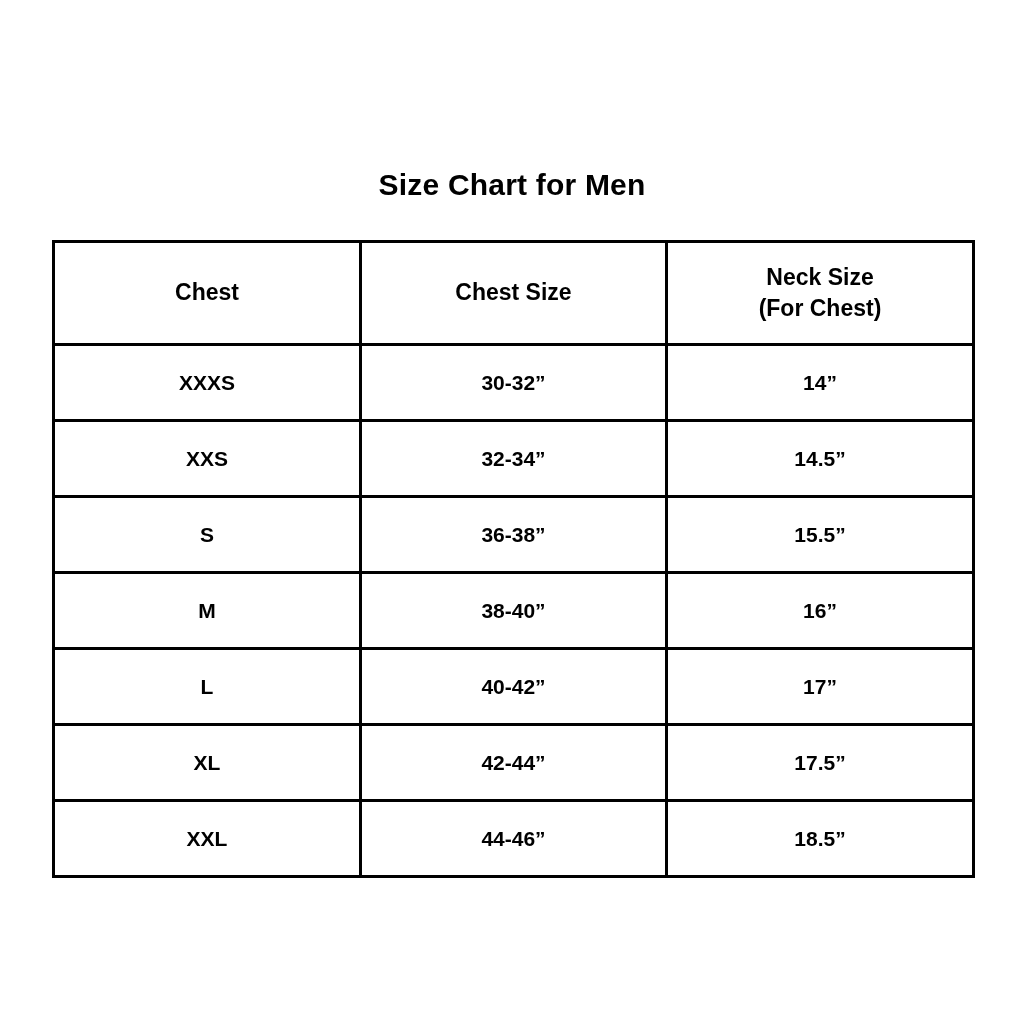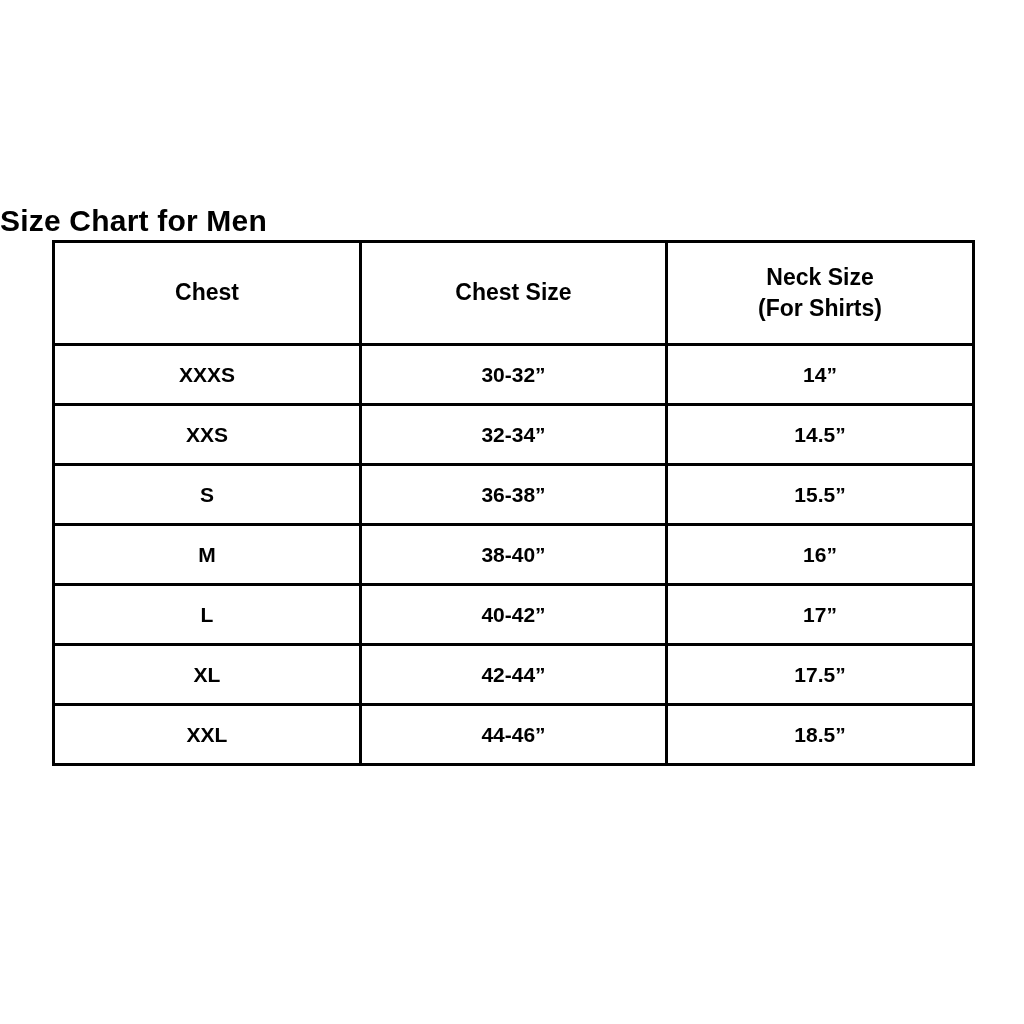--- a/index.html
+++ b/index.html
@@ -18,25 +18,24 @@
     position: relative;
     width: 1024px;
     height: 1024px;
     box-sizing: border-box;
   }
   .chart-title {
     position: absolute;
     top: 168px;
     left: 0;
     width: 1024px;
-    text-align: left;
+    text-align: center;
     font-size: 30px;
     font-weight: bold;
     letter-spacing: 0.2px;
-    margin-top: 36px;
   }
   .table-wrap {
     position: absolute;
     top: 240px;
     left: 52px;
     width: 920px;
   }
   table.size-table {
     border-collapse: collapse;
     width: 920px;
@@ -61,21 +60,21 @@
     vertical-align: middle;
   }
   table.size-table thead th .sub {
     display: block;
     font-size: 23px;
     font-weight: bold;
   }
   table.size-table tbody td {
     height: 53px;
     font-size: 21px;
-    padding: 2px 6px;
+    padding: 10px 6px;
     vertical-align: middle;
     text-align: center;
   }
   table.size-table tbody td.cell-size {
     font-size: 21px;
   }
 </style>
 </head>
 <body>
 
@@ -93,21 +92,21 @@
       <thead>
         <tr>
           <th>
             <span>Chest</span>
           </th>
           <th>
             <span>Chest Size</span>
           </th>
           <th>
             <span>Neck Size</span>
-            <span class="sub">(For Shirts)</span>
+            <span class="sub">(For Chest)</span>
           </th>
         </tr>
       </thead>
       <tbody>
         <tr>
           <td class="cell-size">XXXS</td>
           <td>30-32”</td>
           <td>14”</td>
         </tr>
         <tr>

